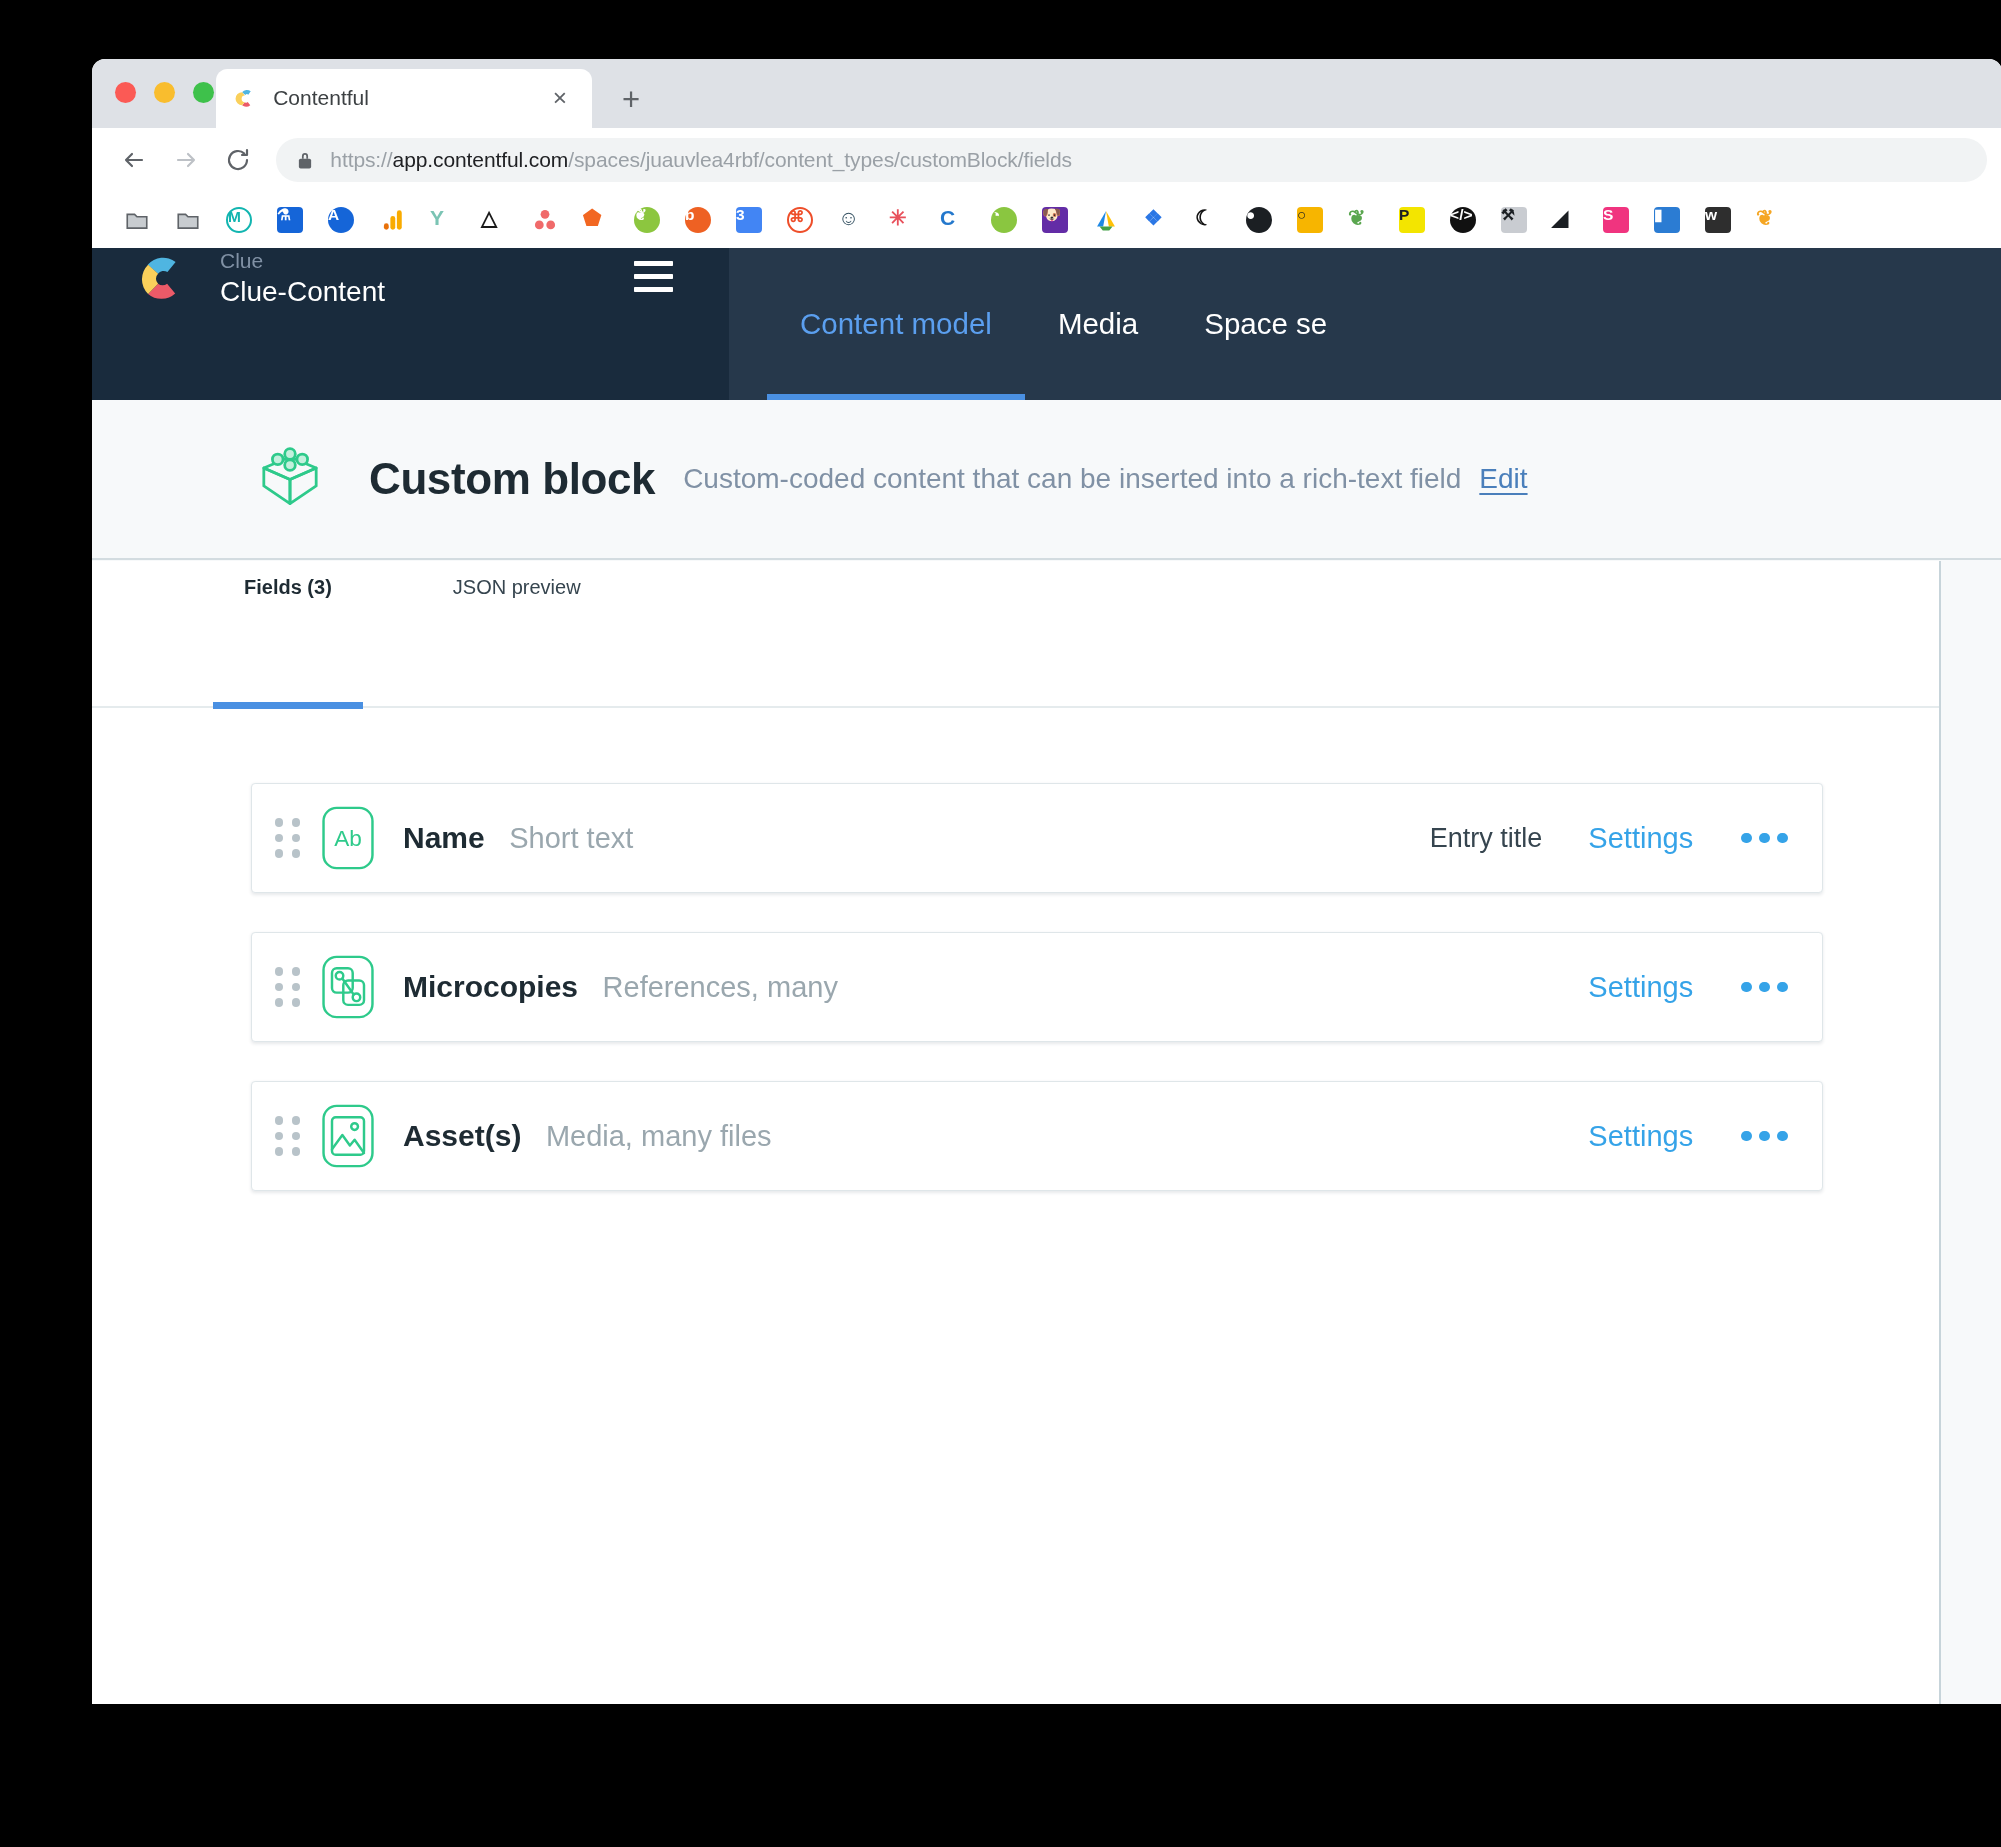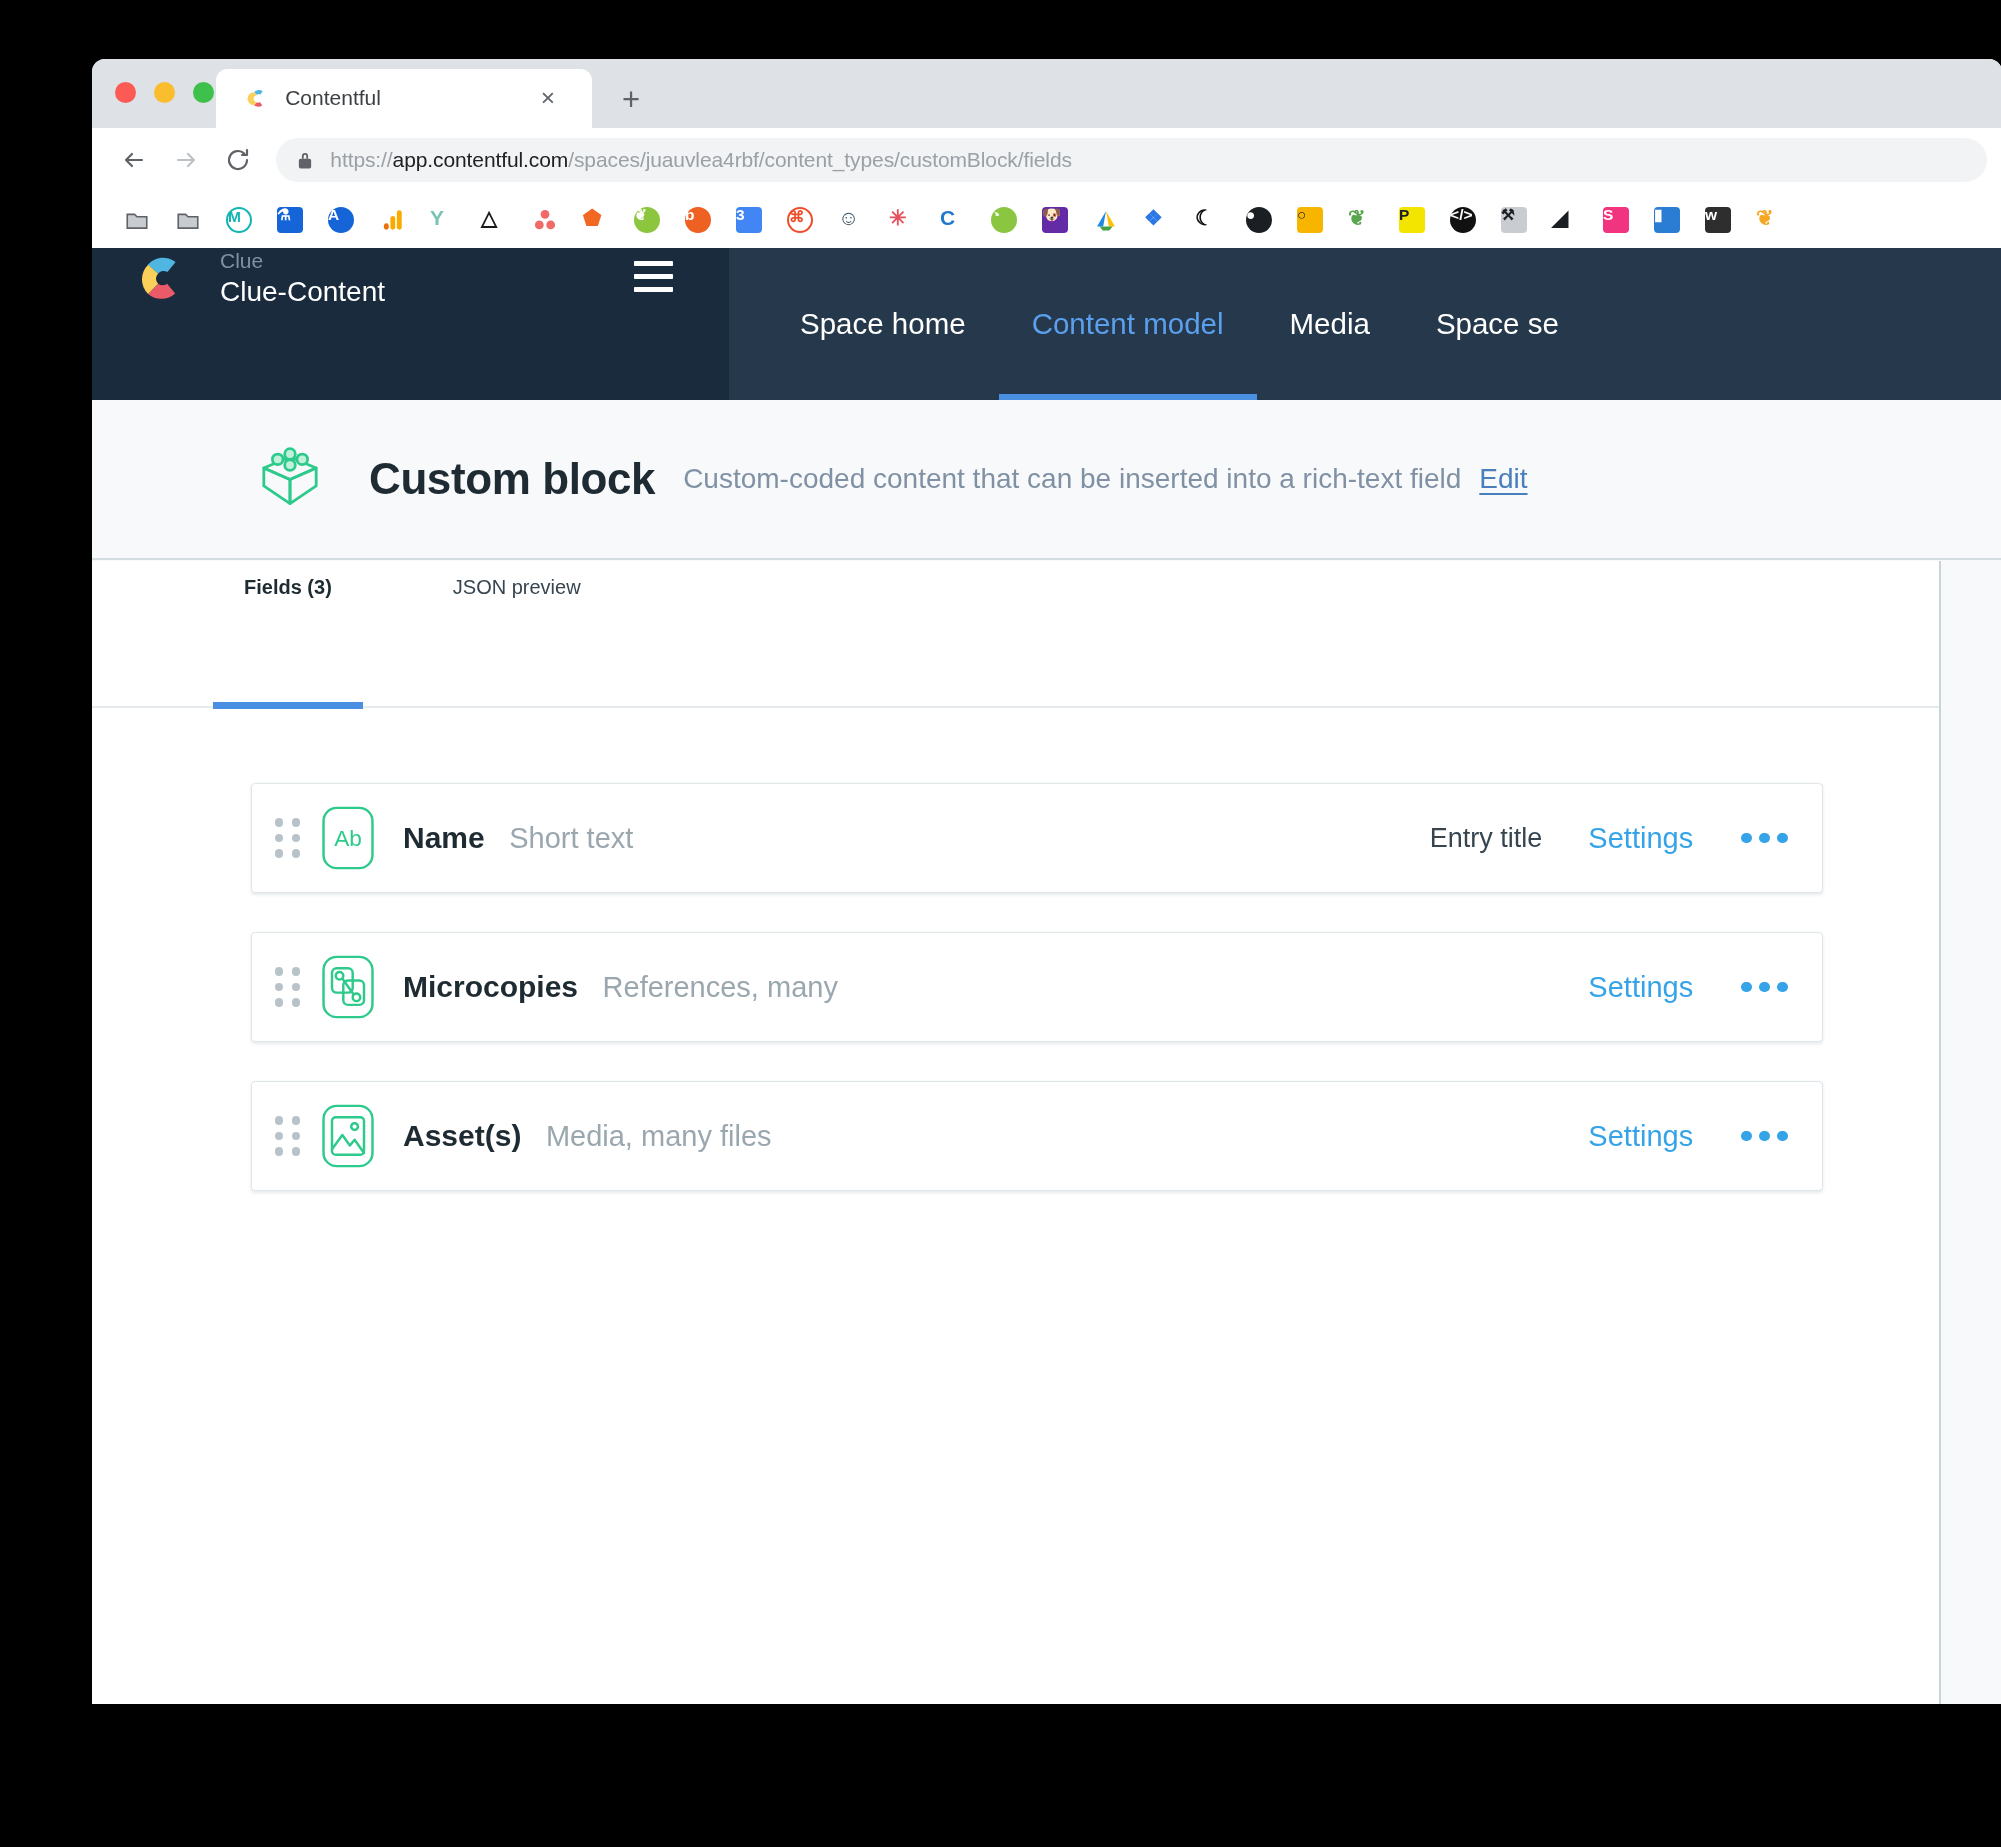--- a/index.html
+++ b/index.html
@@ -34,21 +34,21 @@
   .tl.red    { background: #fb5a55; }
   .tl.yellow { background: #f9bd2e; }
   .tl.green  { background: #3ec14b; }
 
   #browser-tab {
     position: absolute; left: 124px; top: 9.8px;
     width: 376px; height: 59px;
     background: #fff;
     border-radius: 11.5px 11.5px 0 0;
     display: flex; align-items: center;
-    padding: 0 30px;
+    padding: 0 18px;
   }
   .tab-favicon { width: 24.5px; height: 24.5px; flex: 0 0 24.5px; margin-right: 14.7px; }
   .tab-title {
     flex: 1;
     font-size: 21px; color: #3c4043;
     white-space: nowrap; overflow: hidden;
   }
   .tab-close {
     width: 28px; height: 28px;
     display: flex; align-items: center; justify-content: center;
@@ -433,23 +433,20 @@
           <div class="space-name">Clue-Content</div>
         </div>
         <div id="menu-toggle">
           <span></span>
             <span></span>
             <span></span>
         </div>
       </div>
 
       <nav id="main-nav">
-          <a class="nav-item">
-            <span>Space home</span>
-          </a>
           <a class="nav-item active">
             <span>Content model</span>
           </a>
           <a class="nav-item">
             <span>Media</span>
           </a>
           <a class="nav-item">
             <span>Space se</span>
           </a>
         </nav>

